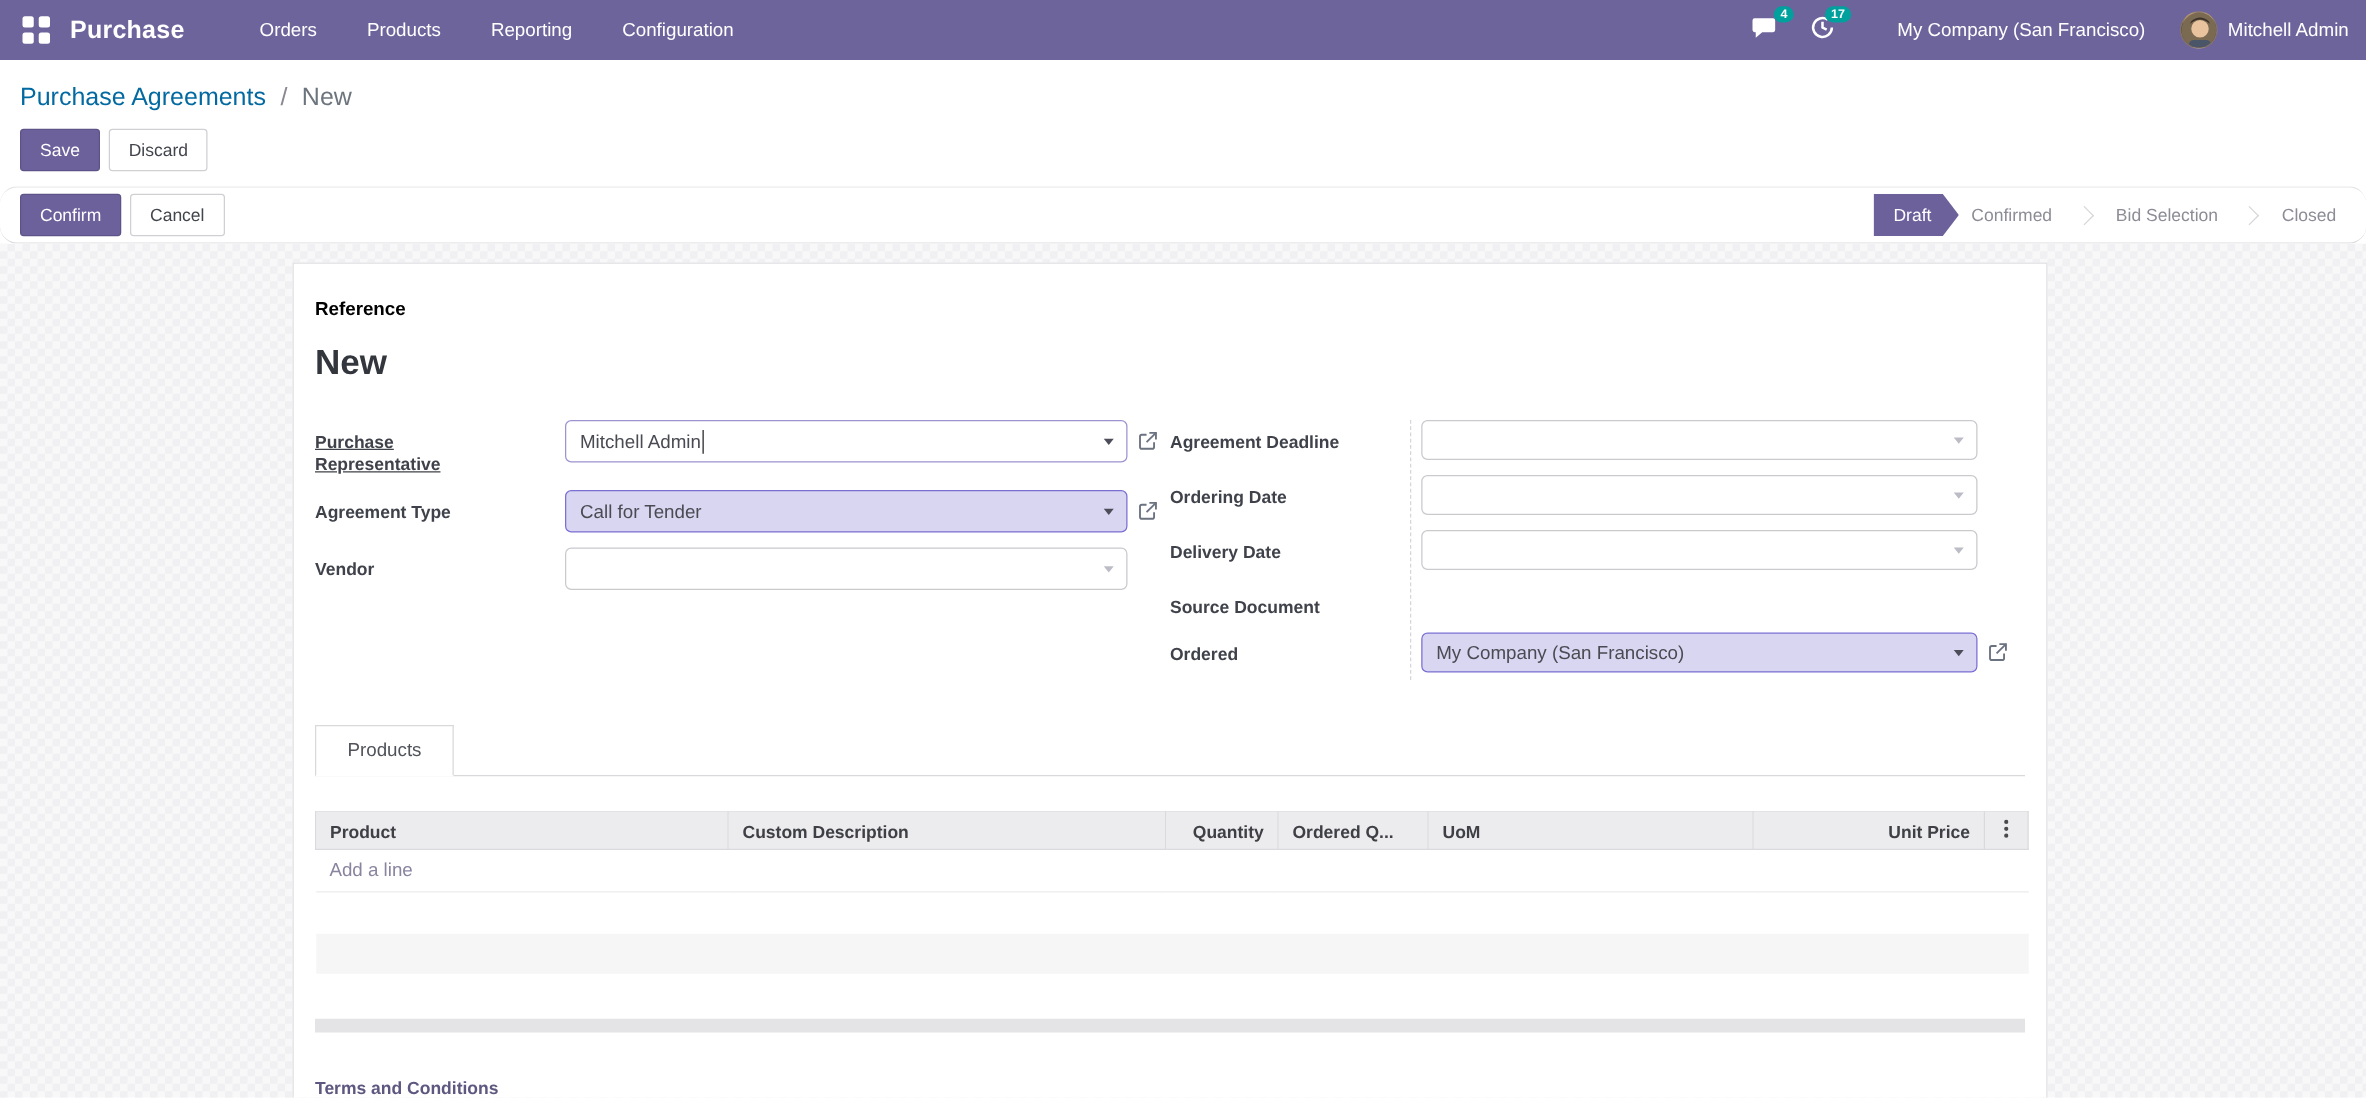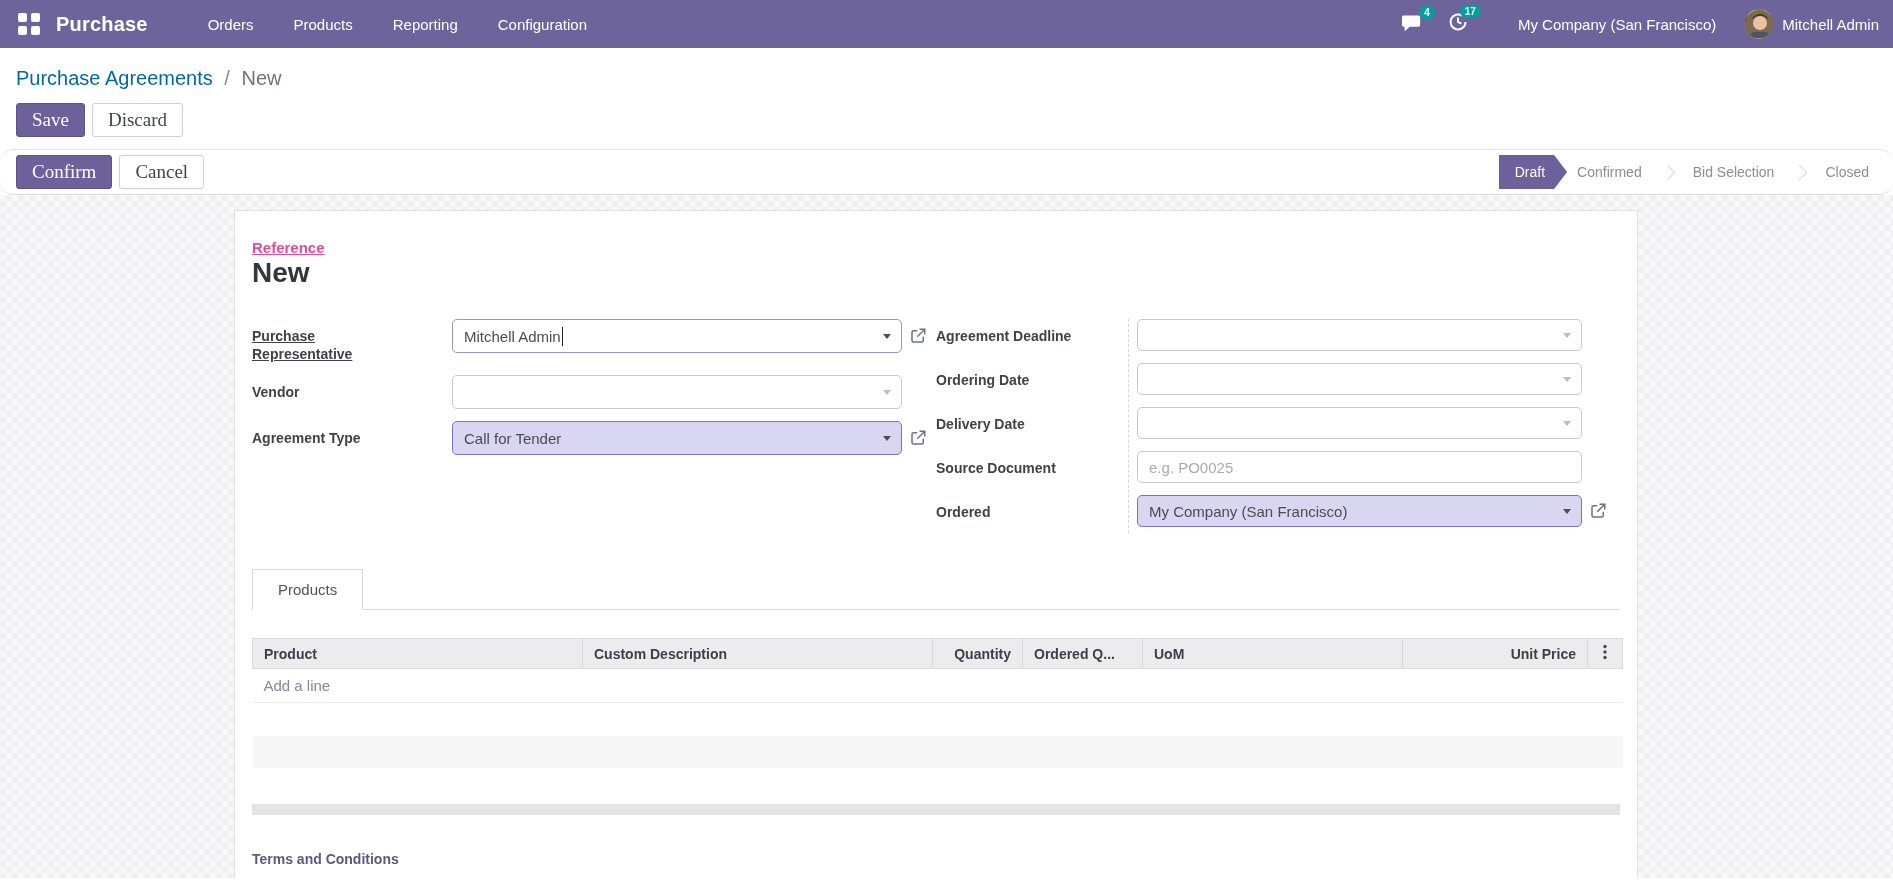--- a/index.html
+++ b/index.html
@@ -24,22 +24,22 @@
     background:radial-gradient(circle at 50% 38%, #e8c39e 0 38%, #9c7a55 40% 55%, #5a4634 57% 100%);
     border:1px solid rgba(255,255,255,.25); }
   .nav-user { font-size:15px; cursor:pointer; }
 
   
   .breadcrumb { padding:19px 16px 0; font-size:20px; }
   .bc-link { color:#0369a1; cursor:pointer; }
   .bc-sep { color:#8b8794; padding:0 6px; }
   .bc-active { color:#6c757d; }
   .btn-row { padding:13px 16px 12px; display:flex; gap:7px; }
-  .btn { font-size:19px; padding:8px 15px; border-radius:3px; cursor:pointer;
-    border:1px solid #cfcfd4; background:#fff; color:#43454c; line-height:16px;font-family:Liberation Serif, serif; }
+  .btn { font-size:14px; padding:8px 15px; border-radius:3px; cursor:pointer;
+    border:1px solid #cfcfd4; background:#fff; color:#43454c; line-height:16px; }
   .btn.primary { background:#6d619c; border-color:#5e5388; color:#fff; }
 
   
   .statusbar { height:46px; border-top:1px solid #e4e4e7; border-bottom:1px solid #dbdbdf;
     background:#fff; display:flex; align-items:center; padding:0 14px 0 16px;border-radius:14px; }
   .sb-states { margin-left:auto; display:flex; align-items:center; }
   .sb-arrow { background:#6d619c; color:#fff; font-size:14px; height:34px; line-height:34px;
     padding:0 22px 0 16px; clip-path:polygon(0 0, calc(100% - 13px) 0, 100% 50%, calc(100% - 13px) 100%, 0 100%);
     cursor:pointer; }
   .sb-item { color:#8c8c96; font-size:14px; margin:0 10px; cursor:pointer; }
@@ -48,21 +48,21 @@
 
   
   .content { height:683px; overflow:hidden; padding-top:15px;
     background-color:#f8f8f9;
     background-image:
       linear-gradient(45deg,#f0f0f3 25%,transparent 25%,transparent 75%,#f0f0f3 75%),
       linear-gradient(45deg,#f0f0f3 25%,transparent 25%,transparent 75%,#f0f0f3 75%);
     background-size:12px 12px; background-position:0 0,6px 6px; }
   .sheet { width:1404px; margin-left:234px; background:#fff; border:1px solid #e0e0e4;
     height:760px; padding:28px 17px 0; }
-  .ref-label { font-size:15px; font-weight:bold; color:#ec4899; margin-bottom:1px;text-decoration:underline; }
+  .ref-label { font-size:15px; font-weight:bold; color:#000000; margin-bottom:18px; }
   .ref-value { font-size:28px; font-weight:bold; color:#33363c; margin-bottom:30px; }
 
   .o-group { display:flex; margin-bottom:0; }
   .col { width:50%; }
   .col-right { position:relative; }
   .col-right::before { content:''; position:absolute; left:192px; top:0; bottom:6px;
     border-left:1px dashed #d6d6da; }
   .frow { display:flex; align-items:flex-start; margin-bottom:12px; }
   .flabel { width:200px; font-size:14px; font-weight:bold; color:#3f424a; padding-top:8px; line-height:18px; }
   .col-right .flabel { width:192px; }
@@ -202,81 +202,76 @@
             <span class="ext-ico">
               <svg width="18" height="18" viewBox="0 0 24 24" fill="none" stroke="#6b7280" stroke-width="2">
                 <path d="M19 13v5a2 2 0 0 1-2 2H6a2 2 0 0 1-2-2V7a2 2 0 0 1 2-2h5"></path>
                 <polyline points="14 3 21 3 21 10"></polyline>
                   <line x1="11" y1="13" x2="21" y2="3"></line>
               </svg>
             </span>
           </div>
         </div>
         <div class="frow">
-          <div class="flabel">Vendor</div>
-          <div class="fwrap">
-            <div class="inp">
-              <span></span>
-              <span class="caret light"></span>
-            </div>
-          </div>
-        </div>
-        <div class="frow">
           <div class="flabel">Agreement Type</div>
           <div class="fwrap">
             <div class="inp hl">
               <span>Call for Tender</span>
               <span class="caret"></span>
             </div>
             <span class="ext-ico">
               <svg width="18" height="18" viewBox="0 0 24 24" fill="none" stroke="#6b7280" stroke-width="2">
                 <path d="M19 13v5a2 2 0 0 1-2 2H6a2 2 0 0 1-2-2V7a2 2 0 0 1 2-2h5"></path>
                 <polyline points="14 3 21 3 21 10"></polyline>
                   <line x1="11" y1="13" x2="21" y2="3"></line>
               </svg>
             </span>
           </div>
         </div>
-      </div>
-
-      <div class="col col-right">
-        <div class="frow">
-          <div class="flabel">Agreement Deadline</div>
+        <div class="frow">
+          <div class="flabel">Vendor</div>
           <div class="fwrap">
             <div class="inp">
               <span></span>
               <span class="caret light"></span>
             </div>
           </div>
         </div>
-        <div class="frow">
-          <div class="flabel">Ordering Date</div>
+      </div>
+
+      <div class="col col-right">
+        <div class="frow">
+          <div class="flabel">Agreement Deadline</div>
           <div class="fwrap">
             <div class="inp">
               <span></span>
               <span class="caret light"></span>
             </div>
           </div>
         </div>
         <div class="frow">
-          <div class="flabel">Delivery Date</div>
+          <div class="flabel">Ordering Date</div>
           <div class="fwrap">
             <div class="inp">
               <span></span>
               <span class="caret light"></span>
             </div>
           </div>
         </div>
         <div class="frow">
+          <div class="flabel">Delivery Date</div>
+          <div class="fwrap">
+            <div class="inp">
+              <span></span>
+              <span class="caret light"></span>
+            </div>
+          </div>
+        </div>
+        <div class="frow">
           <div class="flabel">Source Document</div>
-          <div class="fwrap">
-            <div class="inp" style="padding-right:11px;">
-              <input type="text" placeholder="e.g. PO0025" style="">
-            </div>
-          </div>
         </div>
         <div class="frow">
           <div class="flabel">Ordered</div>
           <div class="fwrap">
             <div class="inp hl">
               <span>My Company (San Francisco)</span>
               <span class="caret"></span>
             </div>
             <span class="ext-ico">
               <svg width="18" height="18" viewBox="0 0 24 24" fill="none" stroke="#6b7280" stroke-width="2">

